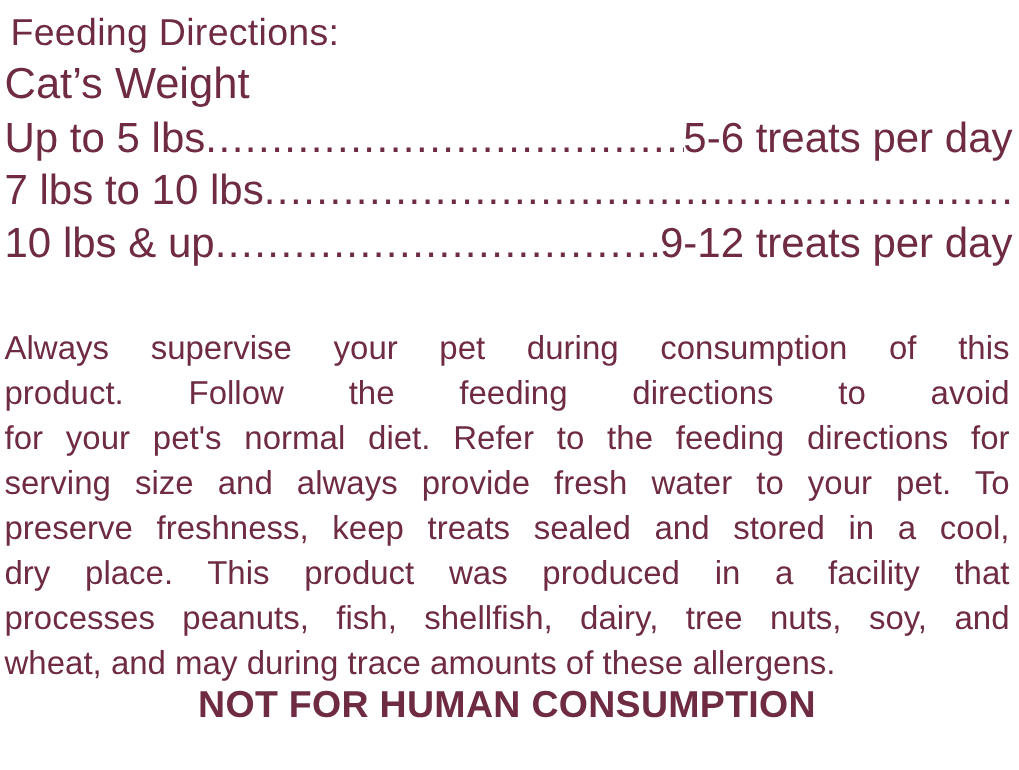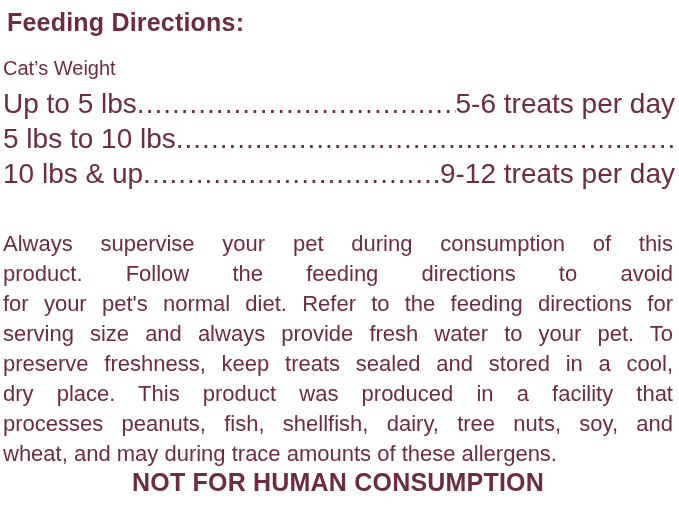--- a/index.html
+++ b/index.html
@@ -12,28 +12,28 @@
     width: 679px;
     height: 513px;
     box-sizing: border-box;
     padding: 6px 6px 0 3px;
     background: #ffffff;
     color: var(--text, #6e2b42);
     font-family: "Liberation Sans", sans-serif;
     overflow: hidden;
   }
   .title {
-    margin: 0 0 12px 4px;
+    margin: 0 0 0 4px;
     font-size: 25px;
     line-height: 32px;
-    font-weight: bold;
+    font-weight: normal;
     letter-spacing: 0.2px;
   }
   .weight-header {
-    font-size: 20px;
+    font-size: 29px;
     line-height: 36px;
     font-weight: normal;
   }
   .feeding-rows {
     width: 672px;
   }
   .feeding-row {
     display: flex;
     align-items: flex-end;
     font-size: 28px;
@@ -89,21 +89,21 @@
 
   <div class="weight-header">Cat’s Weight</div>
 
   <div class="feeding-rows">
     <div class="feeding-row">
       <span class="weight">Up to 5 lbs</span>
       <span class="leader">................................................................................................................................</span>
       <span class="amount">5-6 treats per day</span>
     </div>
     <div class="feeding-row">
-      <span class="weight">5 lbs to 10 lbs</span>
+      <span class="weight">7 lbs to 10 lbs</span>
       <span class="leader">................................................................................................................................</span>
     </div>
     <div class="feeding-row">
       <span class="weight">10 lbs &amp; up</span>
       <span class="leader">................................................................................................................................</span>
       <span class="amount">9-12 treats per day</span>
     </div>
   </div>
 
   <div class="spacer"></div>

